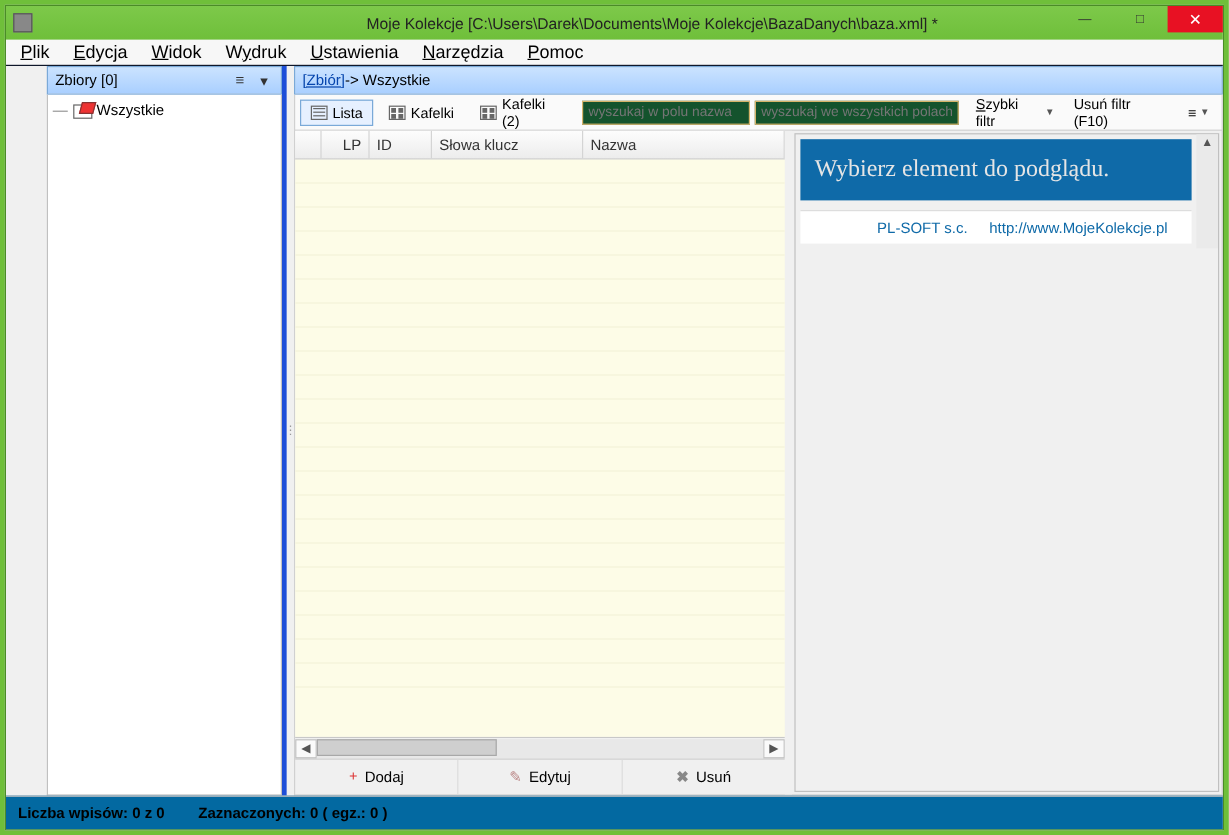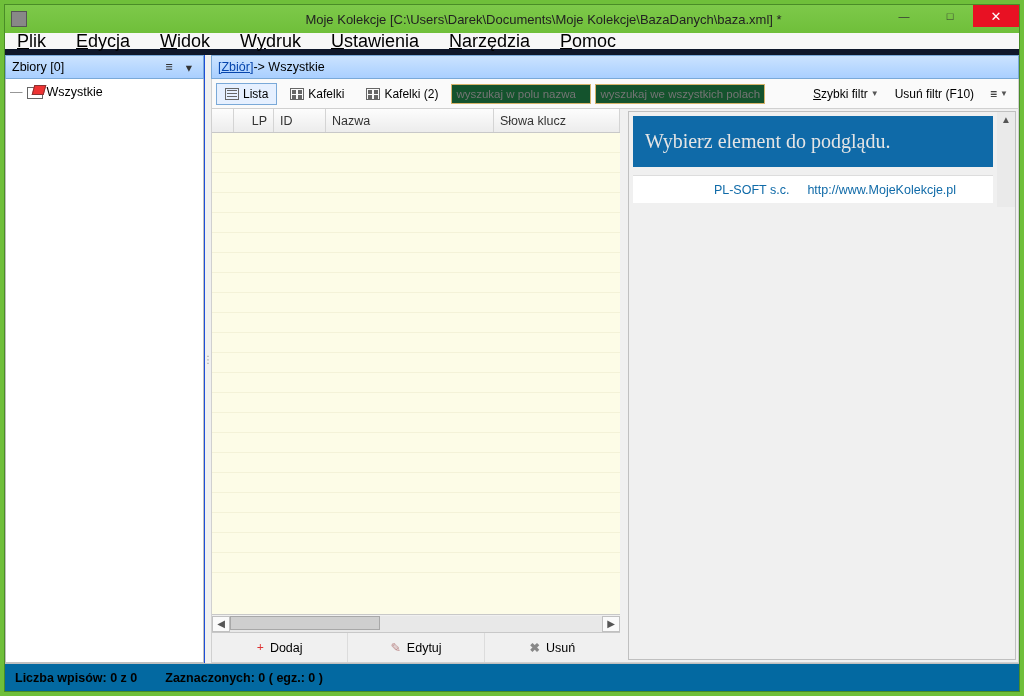--- a/index.html
+++ b/index.html
@@ -7,26 +7,26 @@
   body { background:#6fbf3a; padding:4px; }
   .window { width:100%; height:100%; background:#f0f0f0; display:flex; flex-direction:column; border:1px solid #4a8c27; }
   
   .titlebar { height:28px; background:linear-gradient(#7dc94a,#6fbf3a); display:flex; align-items:center; color:#222; position:relative;gap:35px; }
   .titlebar .appicon { width:16px; height:16px; margin:0 6px; background:#888; border:1px solid #555; }
   .titlebar .title { flex:1; text-align:center; font-size:13px; color:#222; }
   .winbtns { display:flex; height:22px; position:absolute; right:0; top:0; }
   .winbtn { width:46px; height:22px; display:flex; align-items:center; justify-content:center; color:#333; font-family:Segoe UI Symbol, sans-serif; font-size:11px; }
   .winbtn.close { background:#e81123; color:#fff; width:46px; font-size:13px; }
   
-  .menubar { height:22px; background:#f7f7f7; border-bottom:6px solid #0f172a; display:flex; align-items:center; padding:0 6px; gap:18px; font-size:18px; }
+  .menubar { height:22px; background:#f7f7f7; border-bottom:1px solid #0f172a; display:flex; align-items:center; padding:0 6px; gap:8px; font-size:15px; }
   .menuitem { padding:2px 6px; }
   .menuitem u { text-decoration:underline; }
   
   .mainrow { flex:1; display:flex; min-height:0; }
-  .leftpanel { width:200px; display:flex; flex-direction:column; border-right:1px solid #1d4ed8; }
+  .leftpanel { width:200px; display:flex; flex-direction:column; border-right:4px solid #1d4ed8;margin-left:34px; }
   .panelheader { height:24px; background:linear-gradient(#cbe3ff,#a9cfff); border:1px solid #7aa9d8; display:flex; align-items:center; padding:0 6px; font-size:12.5px; justify-content:space-between; }
   .panelheader .hdricons { display:flex; gap:4px; align-items:center; }
   .hdricon { width:16px; height:14px; display:flex; align-items:center; justify-content:center; color:#333; }
   .tree { flex:1; background:#fff; border:1px solid #c0c0c0; border-top:none; padding:6px 4px; }
   .treenode { display:flex; align-items:center; gap:4px; font-size:12.5px; }
   .treenode .dash { color:#888; }
   .treenode .ficon { width:16px; height:12px; position:relative; }
   .treenode .ficon::before { content:""; position:absolute; width:14px; height:10px; background:#fff; border:1px solid #666; left:0; top:1px; }
   .treenode .ficon::after { content:""; position:absolute; width:10px; height:8px; background:#e33; border:1px solid #833; left:6px; top:-1px; transform:skewX(-15deg); }
   .splitter-v { width:6px; background:#f0f0f0; cursor:col-resize; display:flex; align-items:center; justify-content:center; }
@@ -162,22 +162,22 @@
         <div class="tb-drop">≡ <span class="arr">▼</span></div>
       </div>
 
       <div class="contentrow">
 
         <div class="gridwrap">
           <div class="gridhdr">
             <div class="gh-cell sm"></div>
             <div class="gh-cell gh-lp">LP</div>
             <div class="gh-cell gh-id">ID</div>
+            <div class="gh-cell gh-key">Słowa klucz</div>
             <div class="gh-cell gh-name">Nazwa</div>
-            <div class="gh-cell gh-key">Słowa klucz</div>
           </div>
           <div class="gridbody">
             <div class="row"></div>
               <div class="row"></div>
               <div class="row"></div>
               <div class="row"></div>
             <div class="row"></div>
               <div class="row"></div>
               <div class="row"></div>
               <div class="row"></div>

